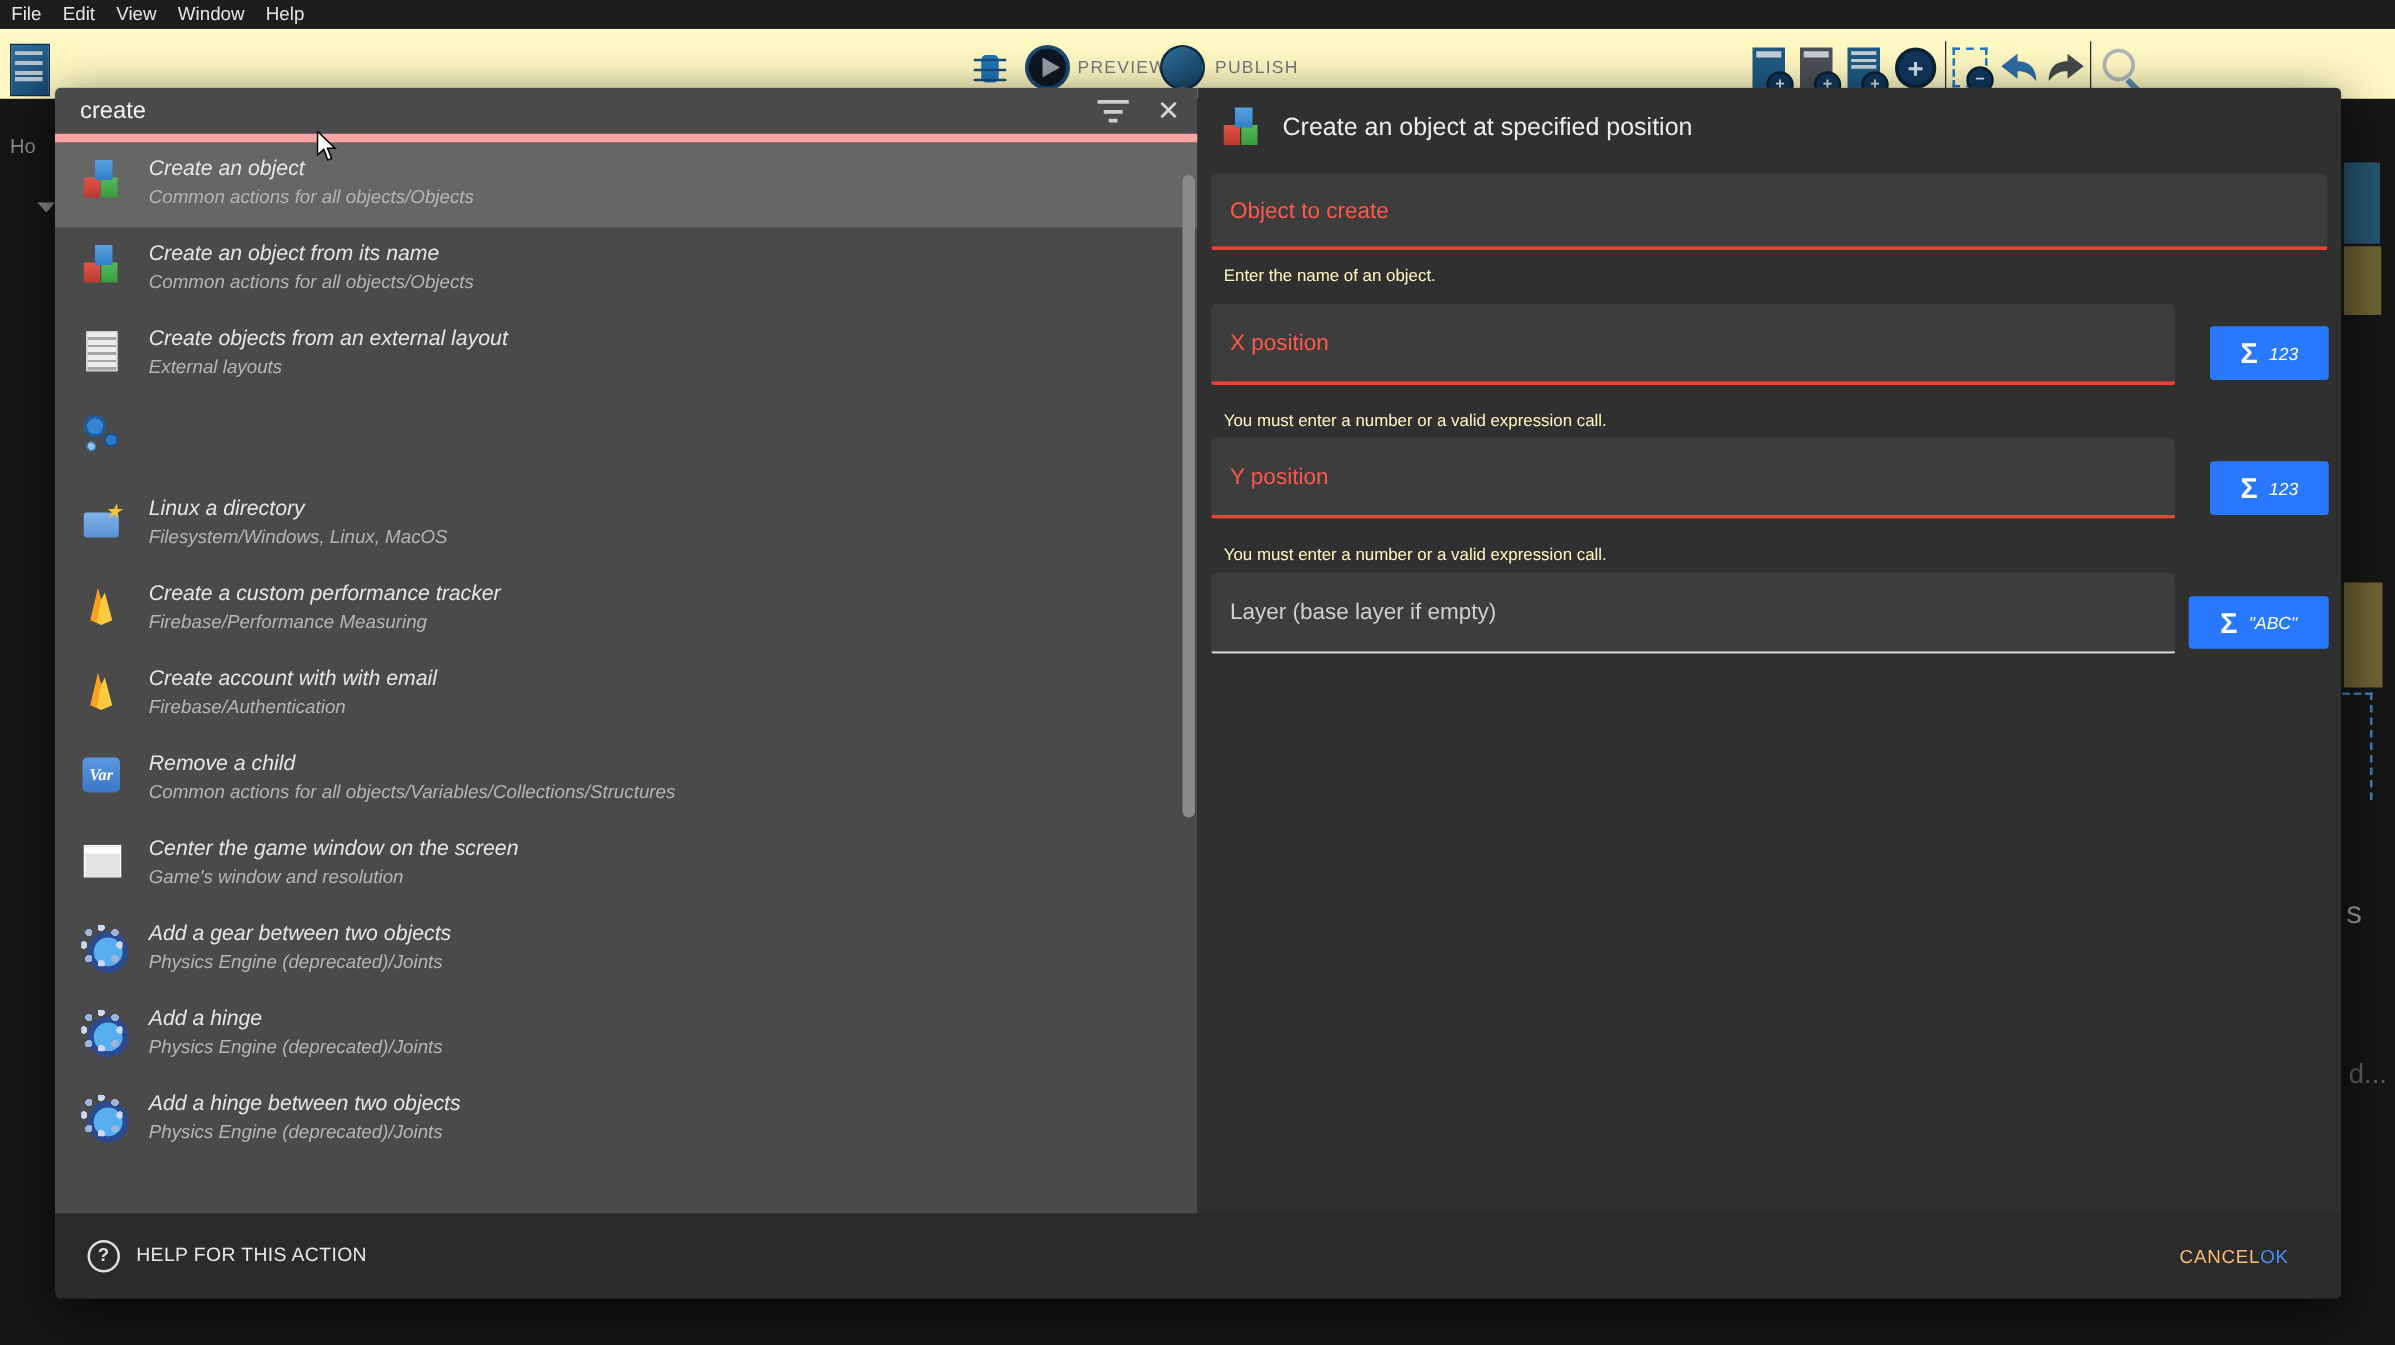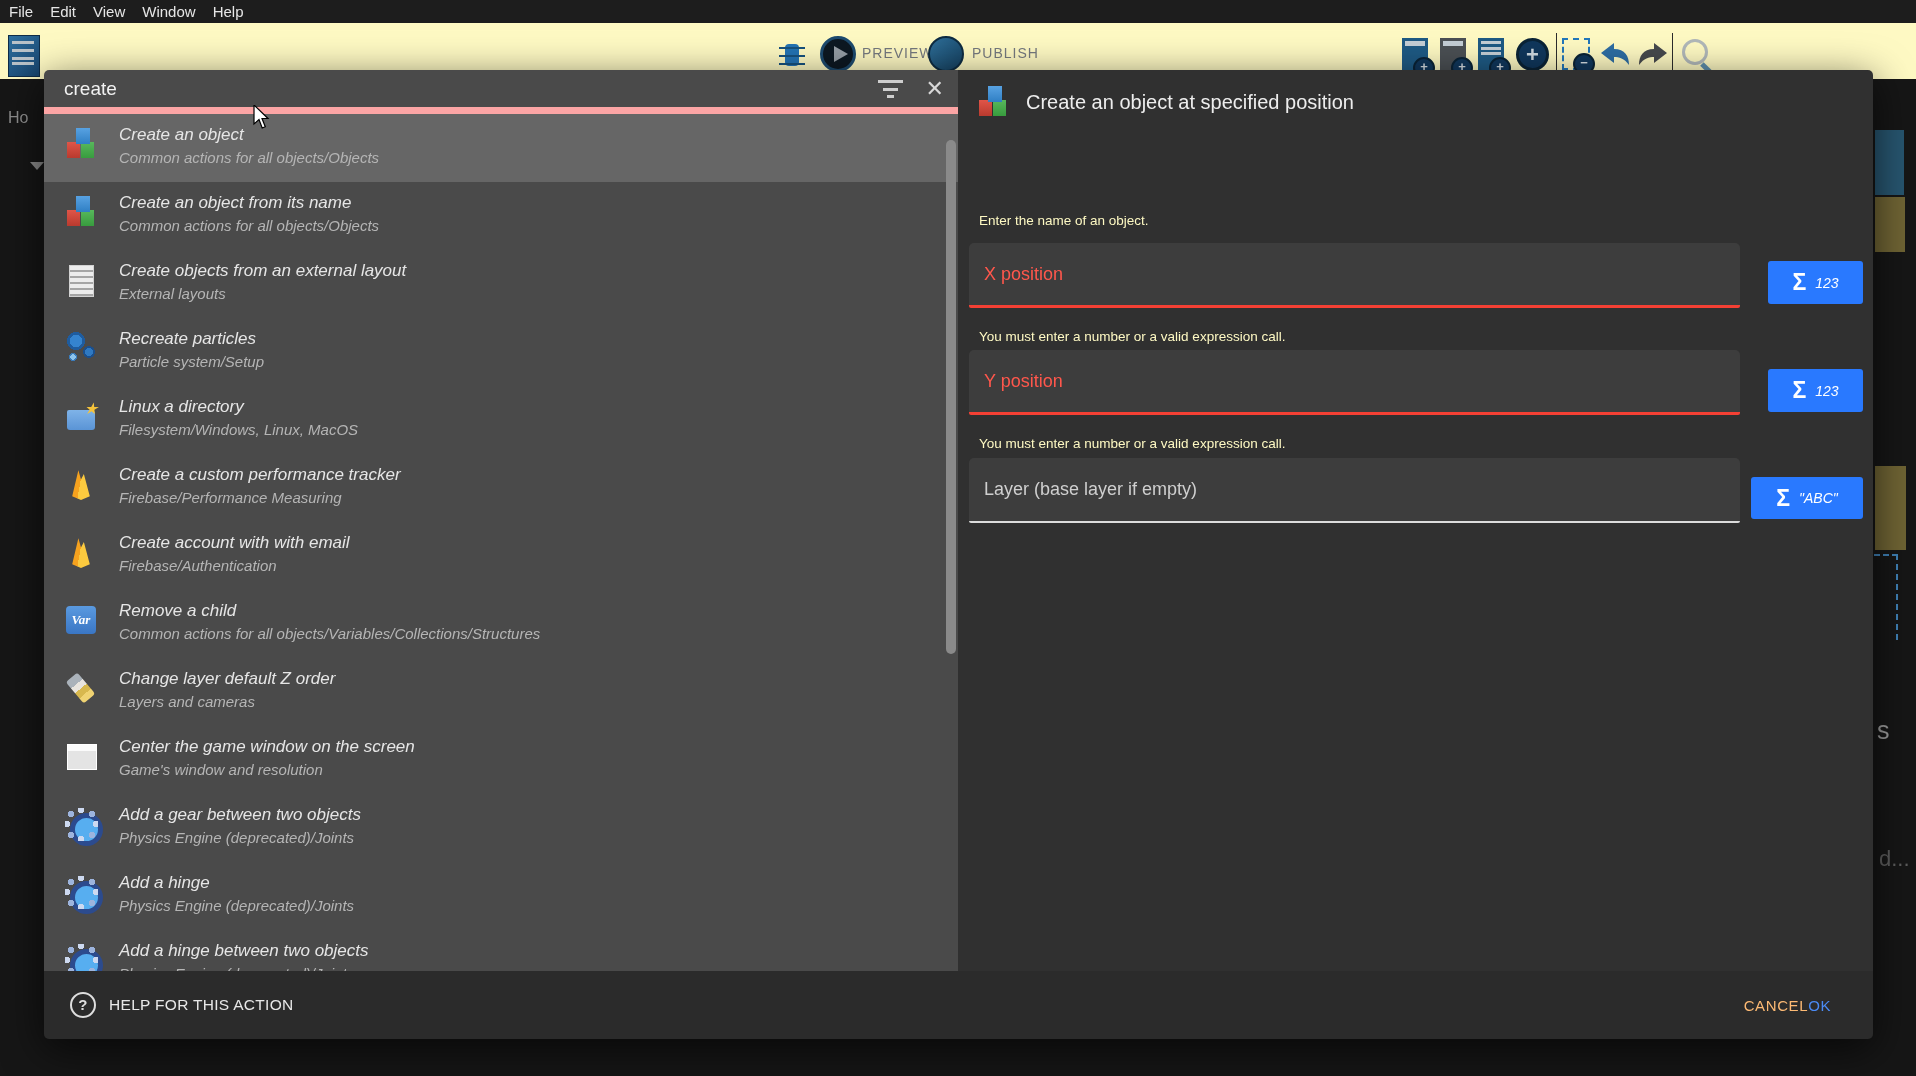--- a/index.html
+++ b/index.html
@@ -233,24 +233,20 @@
   </div>
         <div class="row">
     <span class="row-icon icon-external-layout"></span>
     <span class="row-text">
       <span class="row-title">Create objects from an external layout</span>
       <span class="row-subtitle">External layouts</span>
     </span>
   </div>
         <div class="row">
     <span class="row-icon icon-particles"></span>
-    <span class="row-text">
-      <span class="row-title">Recreate particles</span>
-      <span class="row-subtitle">Particle system/Setup</span>
-    </span>
   </div>
         <div class="row">
     <span class="row-icon icon-folder"></span>
     <span class="row-text">
       <span class="row-title">Linux a directory</span>
       <span class="row-subtitle">Filesystem/Windows, Linux, MacOS</span>
     </span>
   </div>
         <div class="row">
     <span class="row-icon icon-firebase"></span>
@@ -264,27 +260,20 @@
     <span class="row-text">
       <span class="row-title">Create account with with email</span>
       <span class="row-subtitle">Firebase/Authentication</span>
     </span>
   </div>
         <div class="row">
     <span class="row-icon icon-var"></span>
     <span class="row-text">
       <span class="row-title">Remove a child</span>
       <span class="row-subtitle">Common actions for all objects/Variables/Collections/Structures</span>
-    </span>
-  </div>
-        <div class="row">
-    <span class="row-icon icon-zorder"></span>
-    <span class="row-text">
-      <span class="row-title">Change layer default Z order</span>
-      <span class="row-subtitle">Layers and cameras</span>
     </span>
   </div>
         <div class="row">
     <span class="row-icon icon-window"></span>
     <span class="row-text">
       <span class="row-title">Center the game window on the screen</span>
       <span class="row-subtitle">Game's window and resolution</span>
     </span>
   </div>
         <div class="row">
@@ -311,20 +300,23 @@
       </div>
     <div class="scroll-thumb"></div>
   </div>
 
   <div class="right-panel">
     <div class="detail-header">
       <span class="row-icon icon-objects-cubes"></span>
       <span class="detail-title">Create an object at specified position</span>
     </div>
 
+    <div class="field error f1">
+      <span>Object to create</span>
+    </div>
     <div class="err e1">Enter the name of an object.</div>
 
     <div class="field error f2">
       <span>X position</span>
     </div>
     <button class="expr-btn b2">
       <span class="sigma">Σ</span>
       <span class="expr-label">123</span>
     </button>
     <div class="err e2">You must enter a number or a valid expression call.</div>

